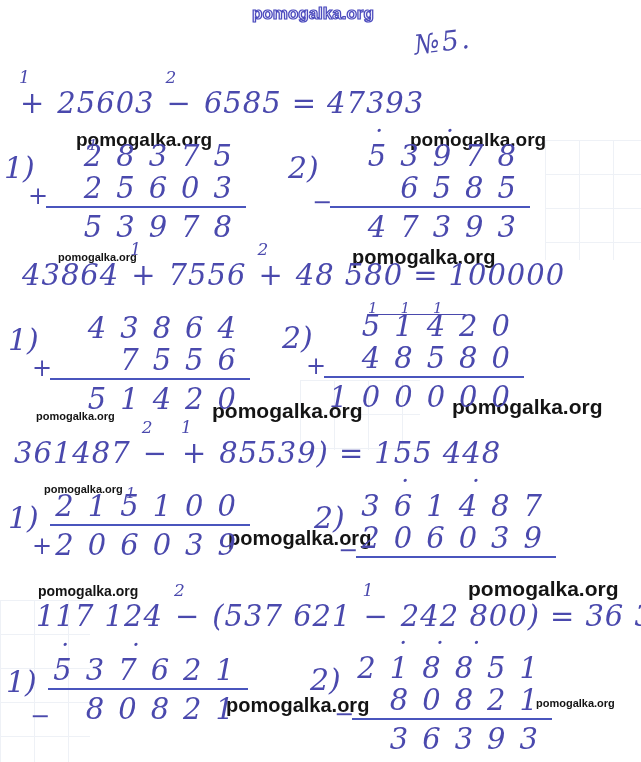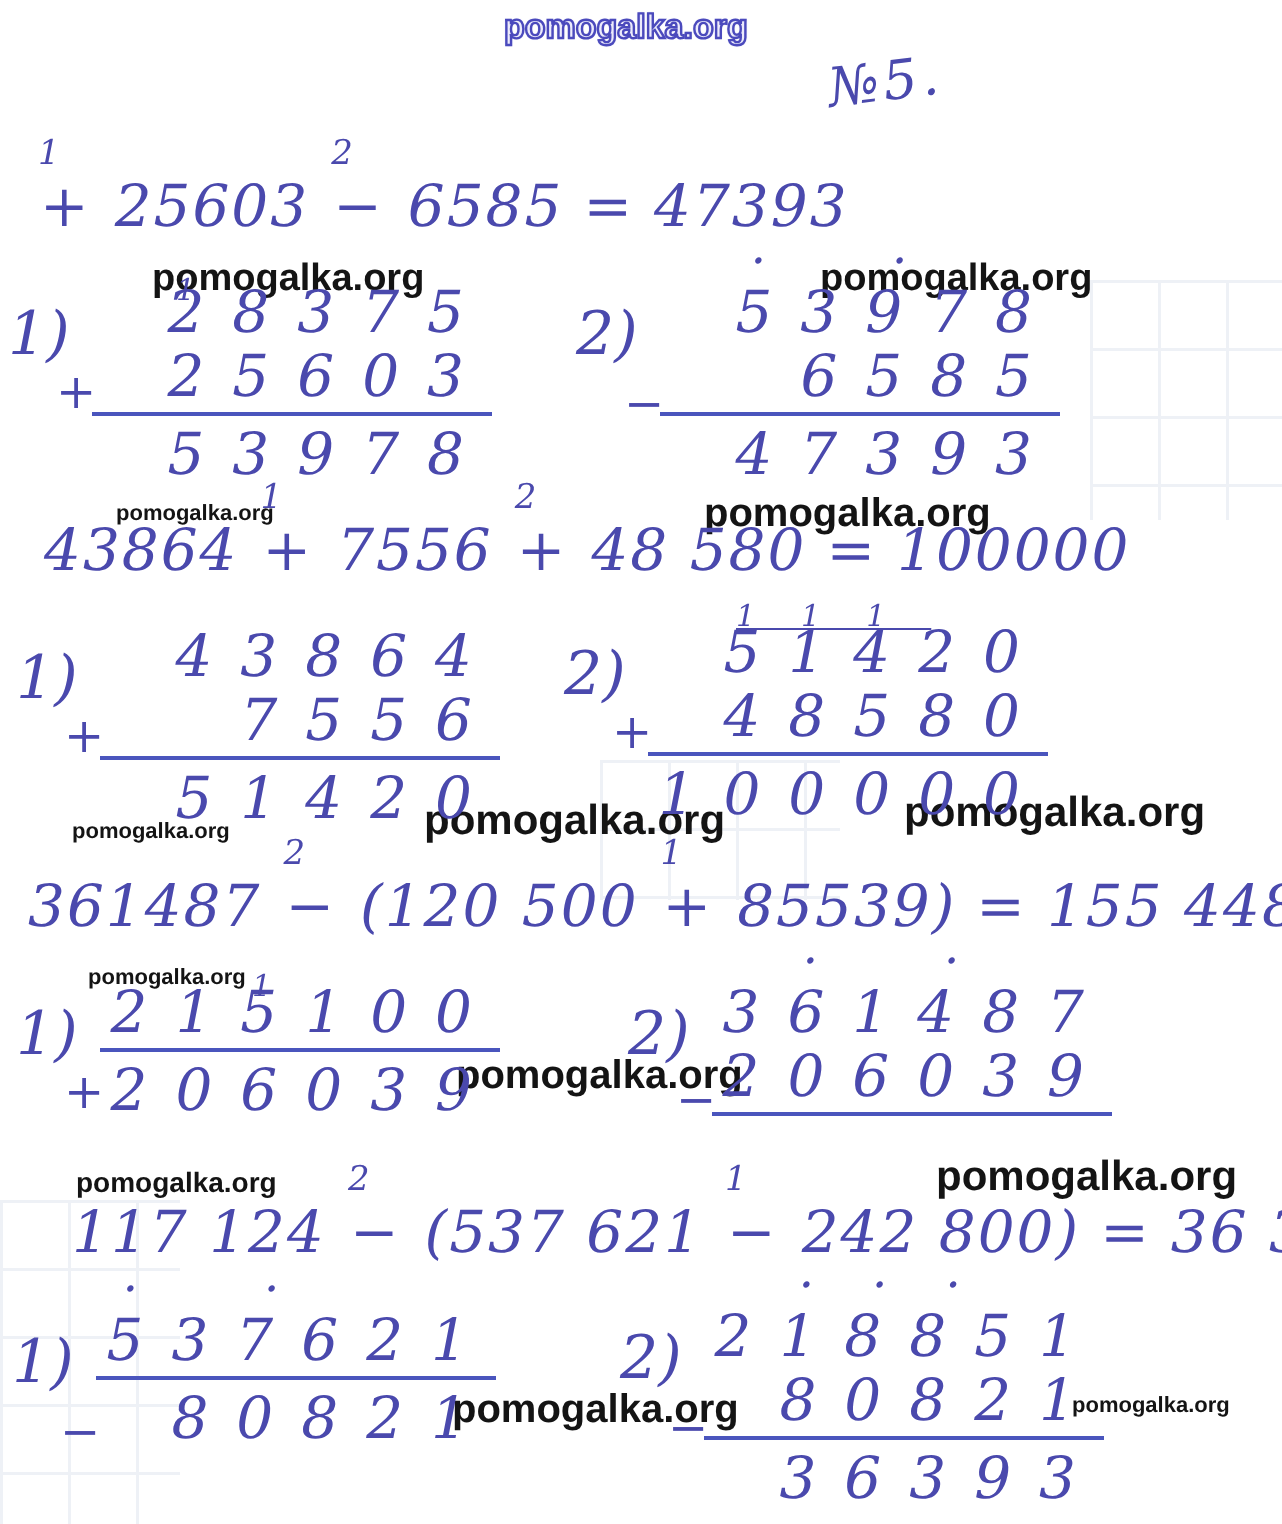--- a/index.html
+++ b/index.html
@@ -147,21 +147,20 @@
       <div class="row">51420</div>
       <div class="row">48580</div>
     </div>
     <div class="row result">100000</div>
   </div>
 </div>
 
 <div class="ink equation" style="left:14px; top:436px;">
   <span>361487</span>
   <span class="op"><span>−</span><span class="sup">2</span></span>
-  <span>(120 500</span>
   <span class="op"><span>+</span><span class="sup">1</span></span>
   <span>85539)</span>
   <span>=</span>
   <span>155 448</span>
 </div>
 
 <div class="ink colop" style="left:8px; top:490px;">
   <div class="label">1)</div>
   <div class="sign">+</div>
   <div class="carries" style="left:118px; top:-6px;">1</div>

